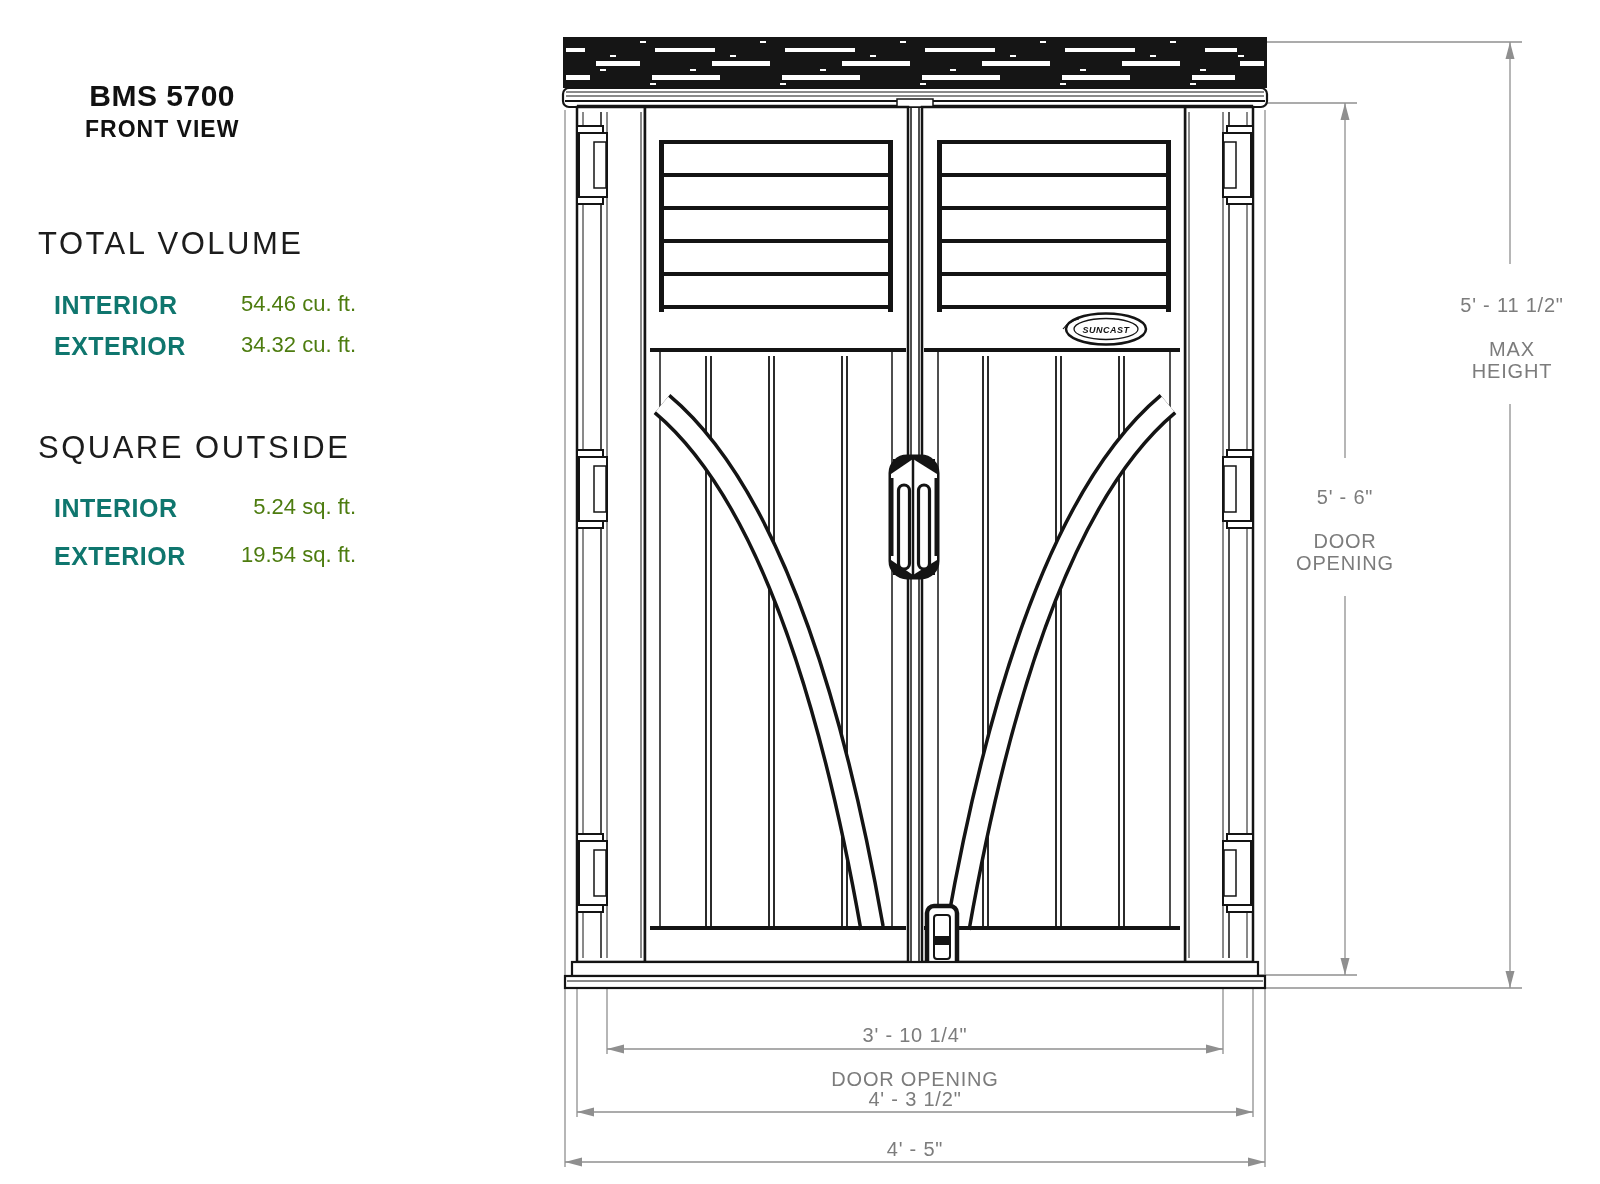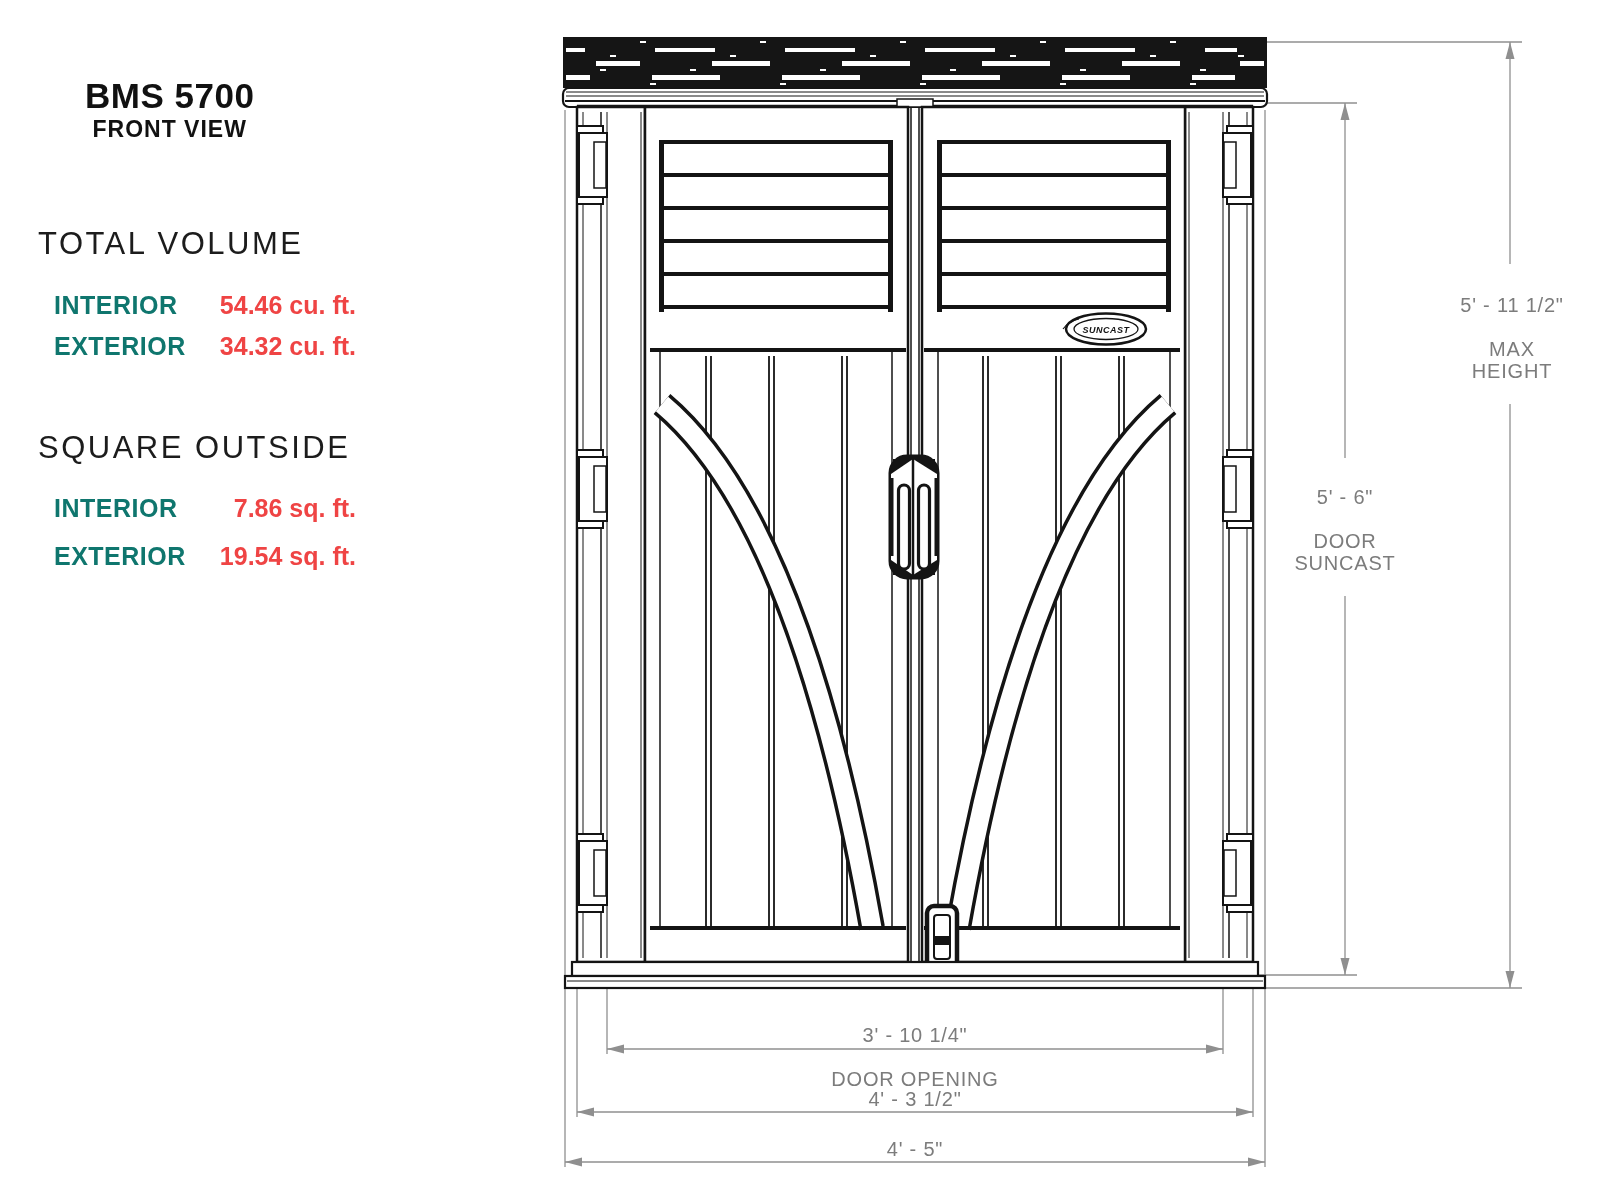--- a/index.html
+++ b/index.html
@@ -2,29 +2,29 @@
 <html><head>
 <meta charset="utf-8">
 <style>
   html,body{margin:0;padding:0;background:#ffffff;}
   #canvas{position:relative;width:1600px;height:1184px;background:#ffffff;overflow:hidden;
           font-family:"Liberation Sans", sans-serif;}
   svg{position:absolute;left:0;top:0;}
 
   
   .title-block{position:absolute;left:85px;top:76px;text-align:center;color:#111;}
-  .model-number{font-size:35px;font-weight:700;letter-spacing:.5px;line-height:40px;}
+  .model-number{font-size:30px;font-weight:700;letter-spacing:.5px;line-height:40px;}
   .view-label{font-size:23px;font-weight:700;letter-spacing:1px;line-height:26px;}
 
   .stat-heading{position:absolute;left:38px;color:#1c1c1c;font-size:31px;font-weight:400;
                 letter-spacing:2.5px;white-space:nowrap;}
   .stat-row-label{position:absolute;left:54px;color:#0f766e;font-size:25px;font-weight:700;
                   letter-spacing:.5px;white-space:nowrap;}
-  .stat-row-value{position:absolute;left:150px;width:206px;text-align:right;color:#ef4444;
-                  font-size:25px;font-weight:700;white-space:nowrap;}
+  .stat-row-value{position:absolute;left:150px;width:206px;text-align:right;color:#4d7c0f;
+                  font-size:22px;font-weight:400;white-space:nowrap;}
 
   
   .dim-label{position:absolute;transform:translateX(-50%);text-align:center;color:#7c7c7c;
              font-size:20px;line-height:22px;letter-spacing:.8px;white-space:pre-line;
              background:#ffffff;padding:0 4px;}
   .dim-value{white-space:nowrap;}
 </style>
 </head>
 <body>
 
@@ -277,35 +277,35 @@
     <div class="stat-heading" style="top:226px">TOTAL VOLUME</div>
     <div class="stat-row-label" style="top:291px">INTERIOR</div>
     <div class="stat-row-value" style="top:291px">54.46 cu. ft.</div>
     <div class="stat-row-label" style="top:332px">EXTERIOR</div>
     <div class="stat-row-value" style="top:332px">34.32 cu. ft.</div>
   </div>
 
   <div>
     <div class="stat-heading" style="top:430px">SQUARE OUTSIDE</div>
     <div class="stat-row-label" style="top:494px">INTERIOR</div>
-    <div class="stat-row-value" style="top:494px">7.86 sq. ft.</div>
+    <div class="stat-row-value" style="top:494px">5.24 sq. ft.</div>
     <div class="stat-row-label" style="top:542px">EXTERIOR</div>
     <div class="stat-row-value" style="top:542px">19.54 sq. ft.</div>
   </div>
 
   <div class="dim-label" style="left:1512px;top:272px;">
     <div class="dim-value">5' - 11 1/2"</div>
     <div>MAX
 HEIGHT</div>
   </div>
 
   <div class="dim-label" style="left:1345px;top:464px;">
     <div class="dim-value">5' - 6"</div>
     <div>DOOR
-SUNCAST</div>
+OPENING</div>
   </div>
 
   <div class="dim-label" style="left:915px;top:1002px;background:transparent;">
     <div class="dim-value">3' - 10 1/4"</div>
     <div>DOOR OPENING</div>
   </div>
 
   <div class="dim-label" style="left:915px;top:1066px;background:transparent;">
     <div class="dim-value">4' - 3 1/2"</div>
   </div>

